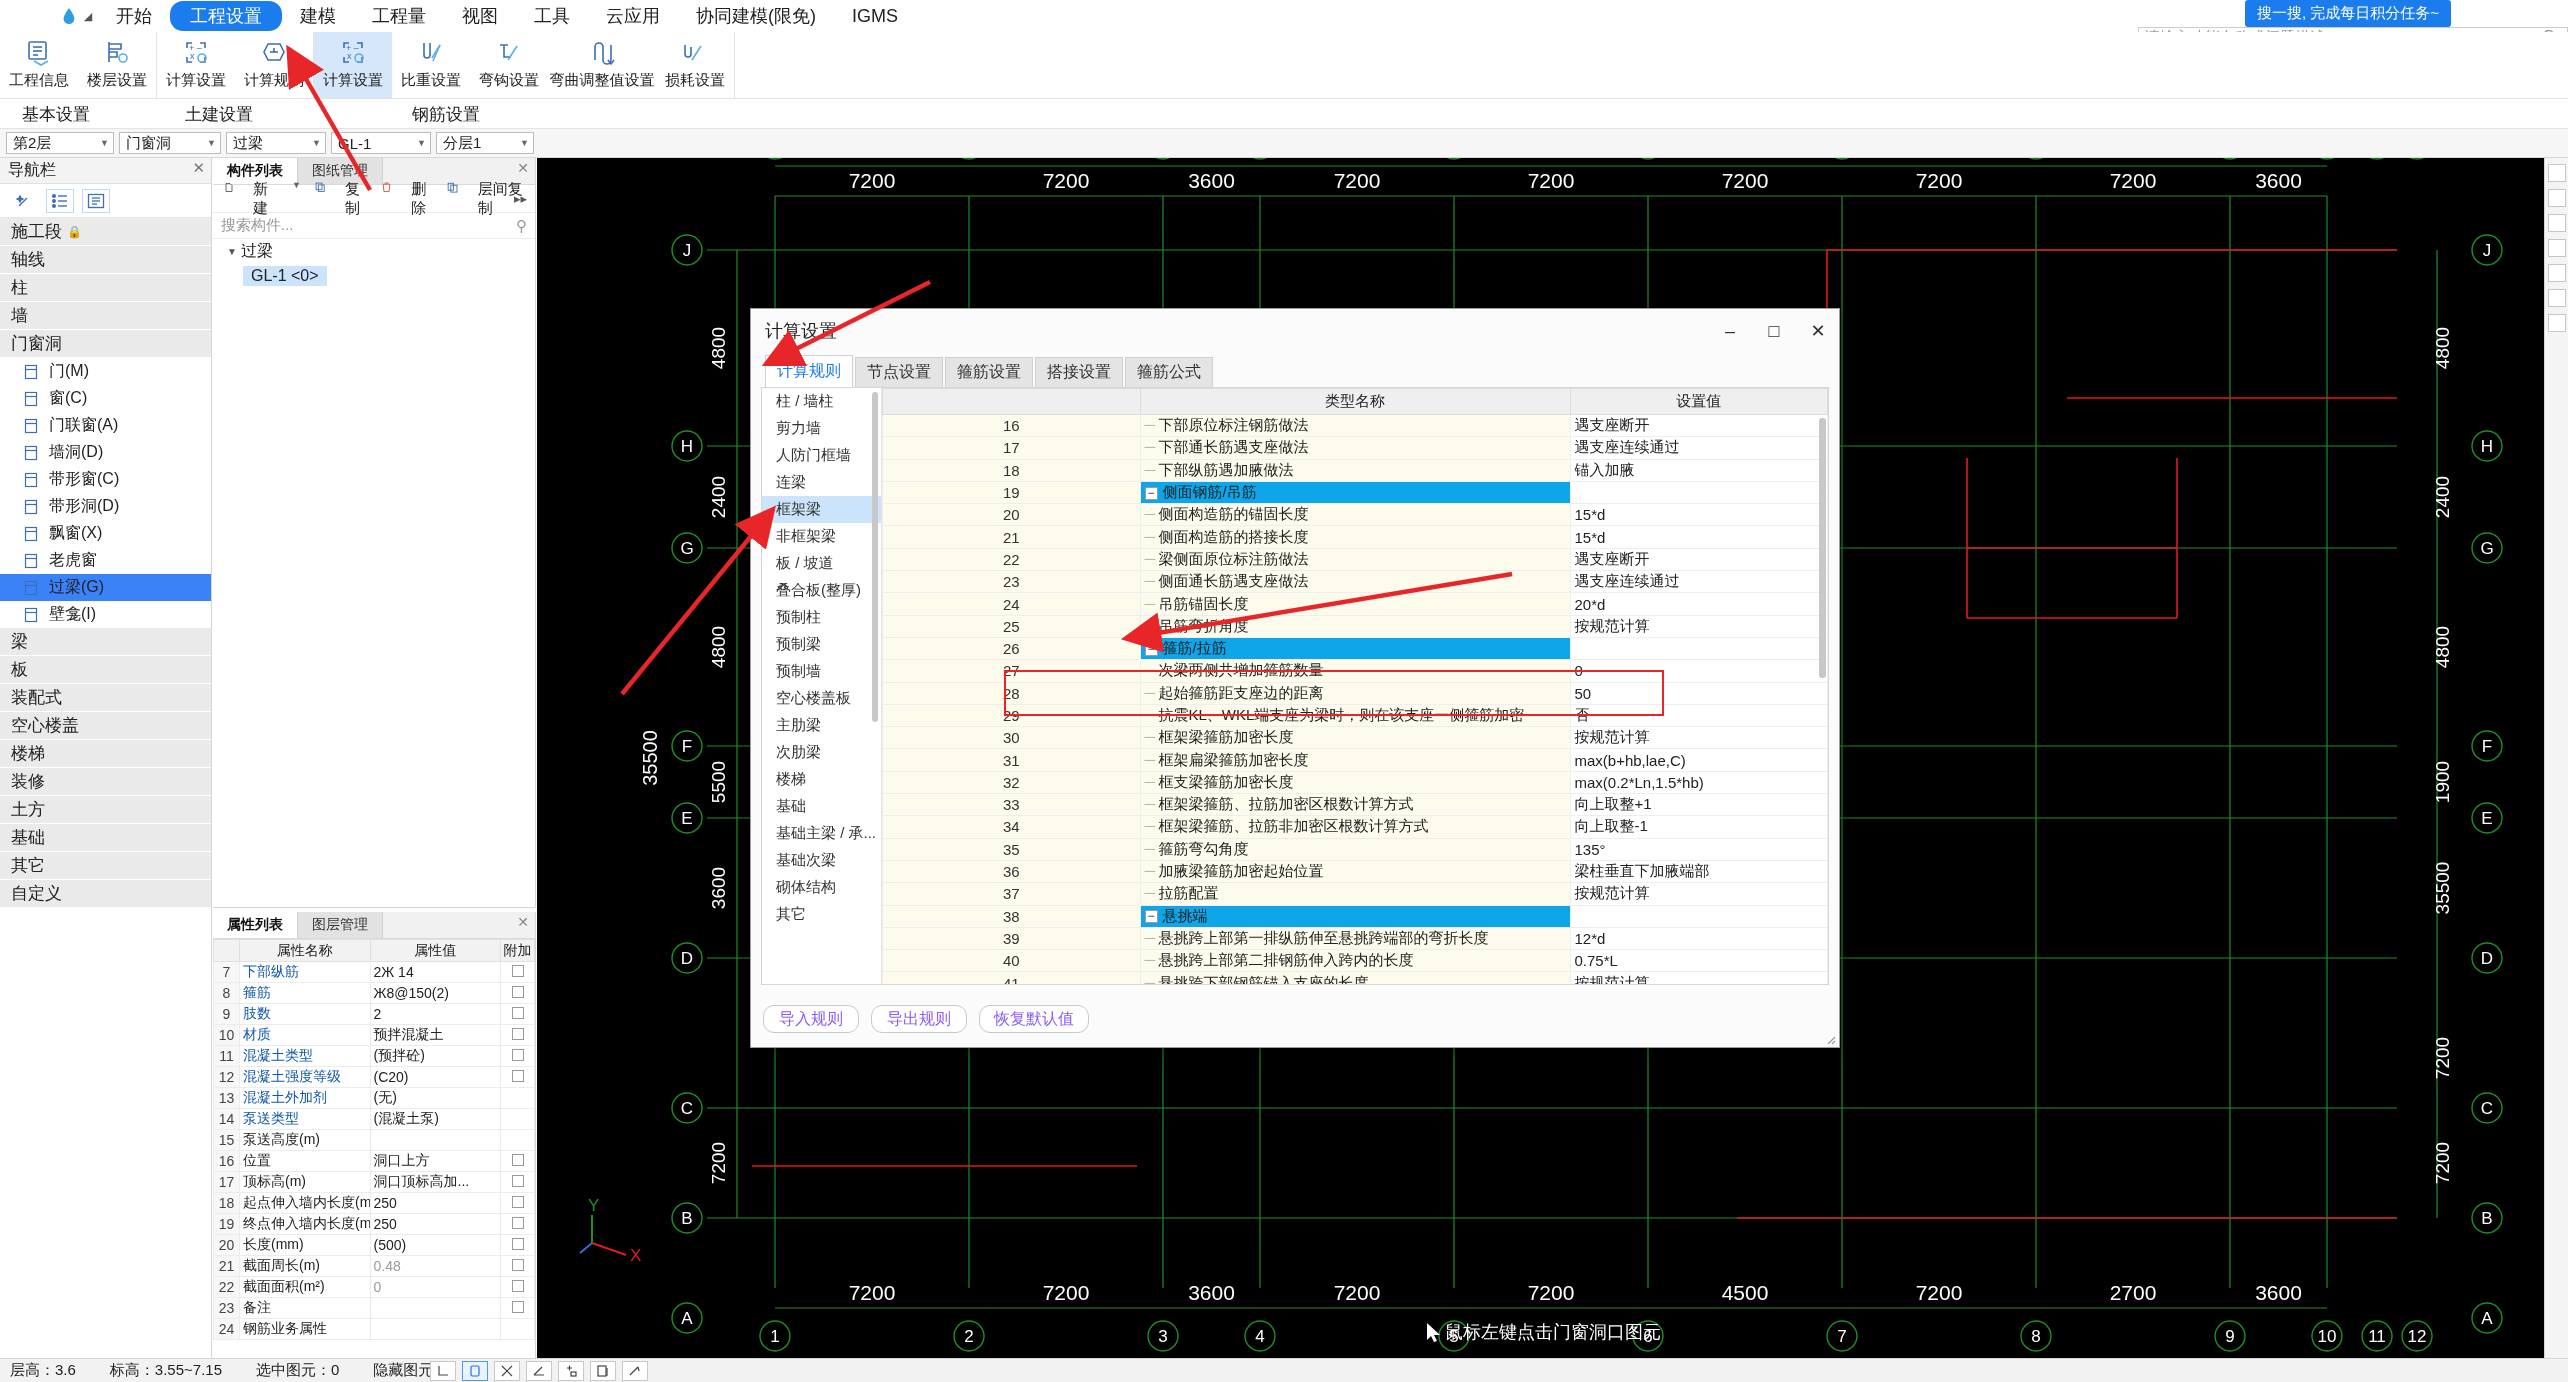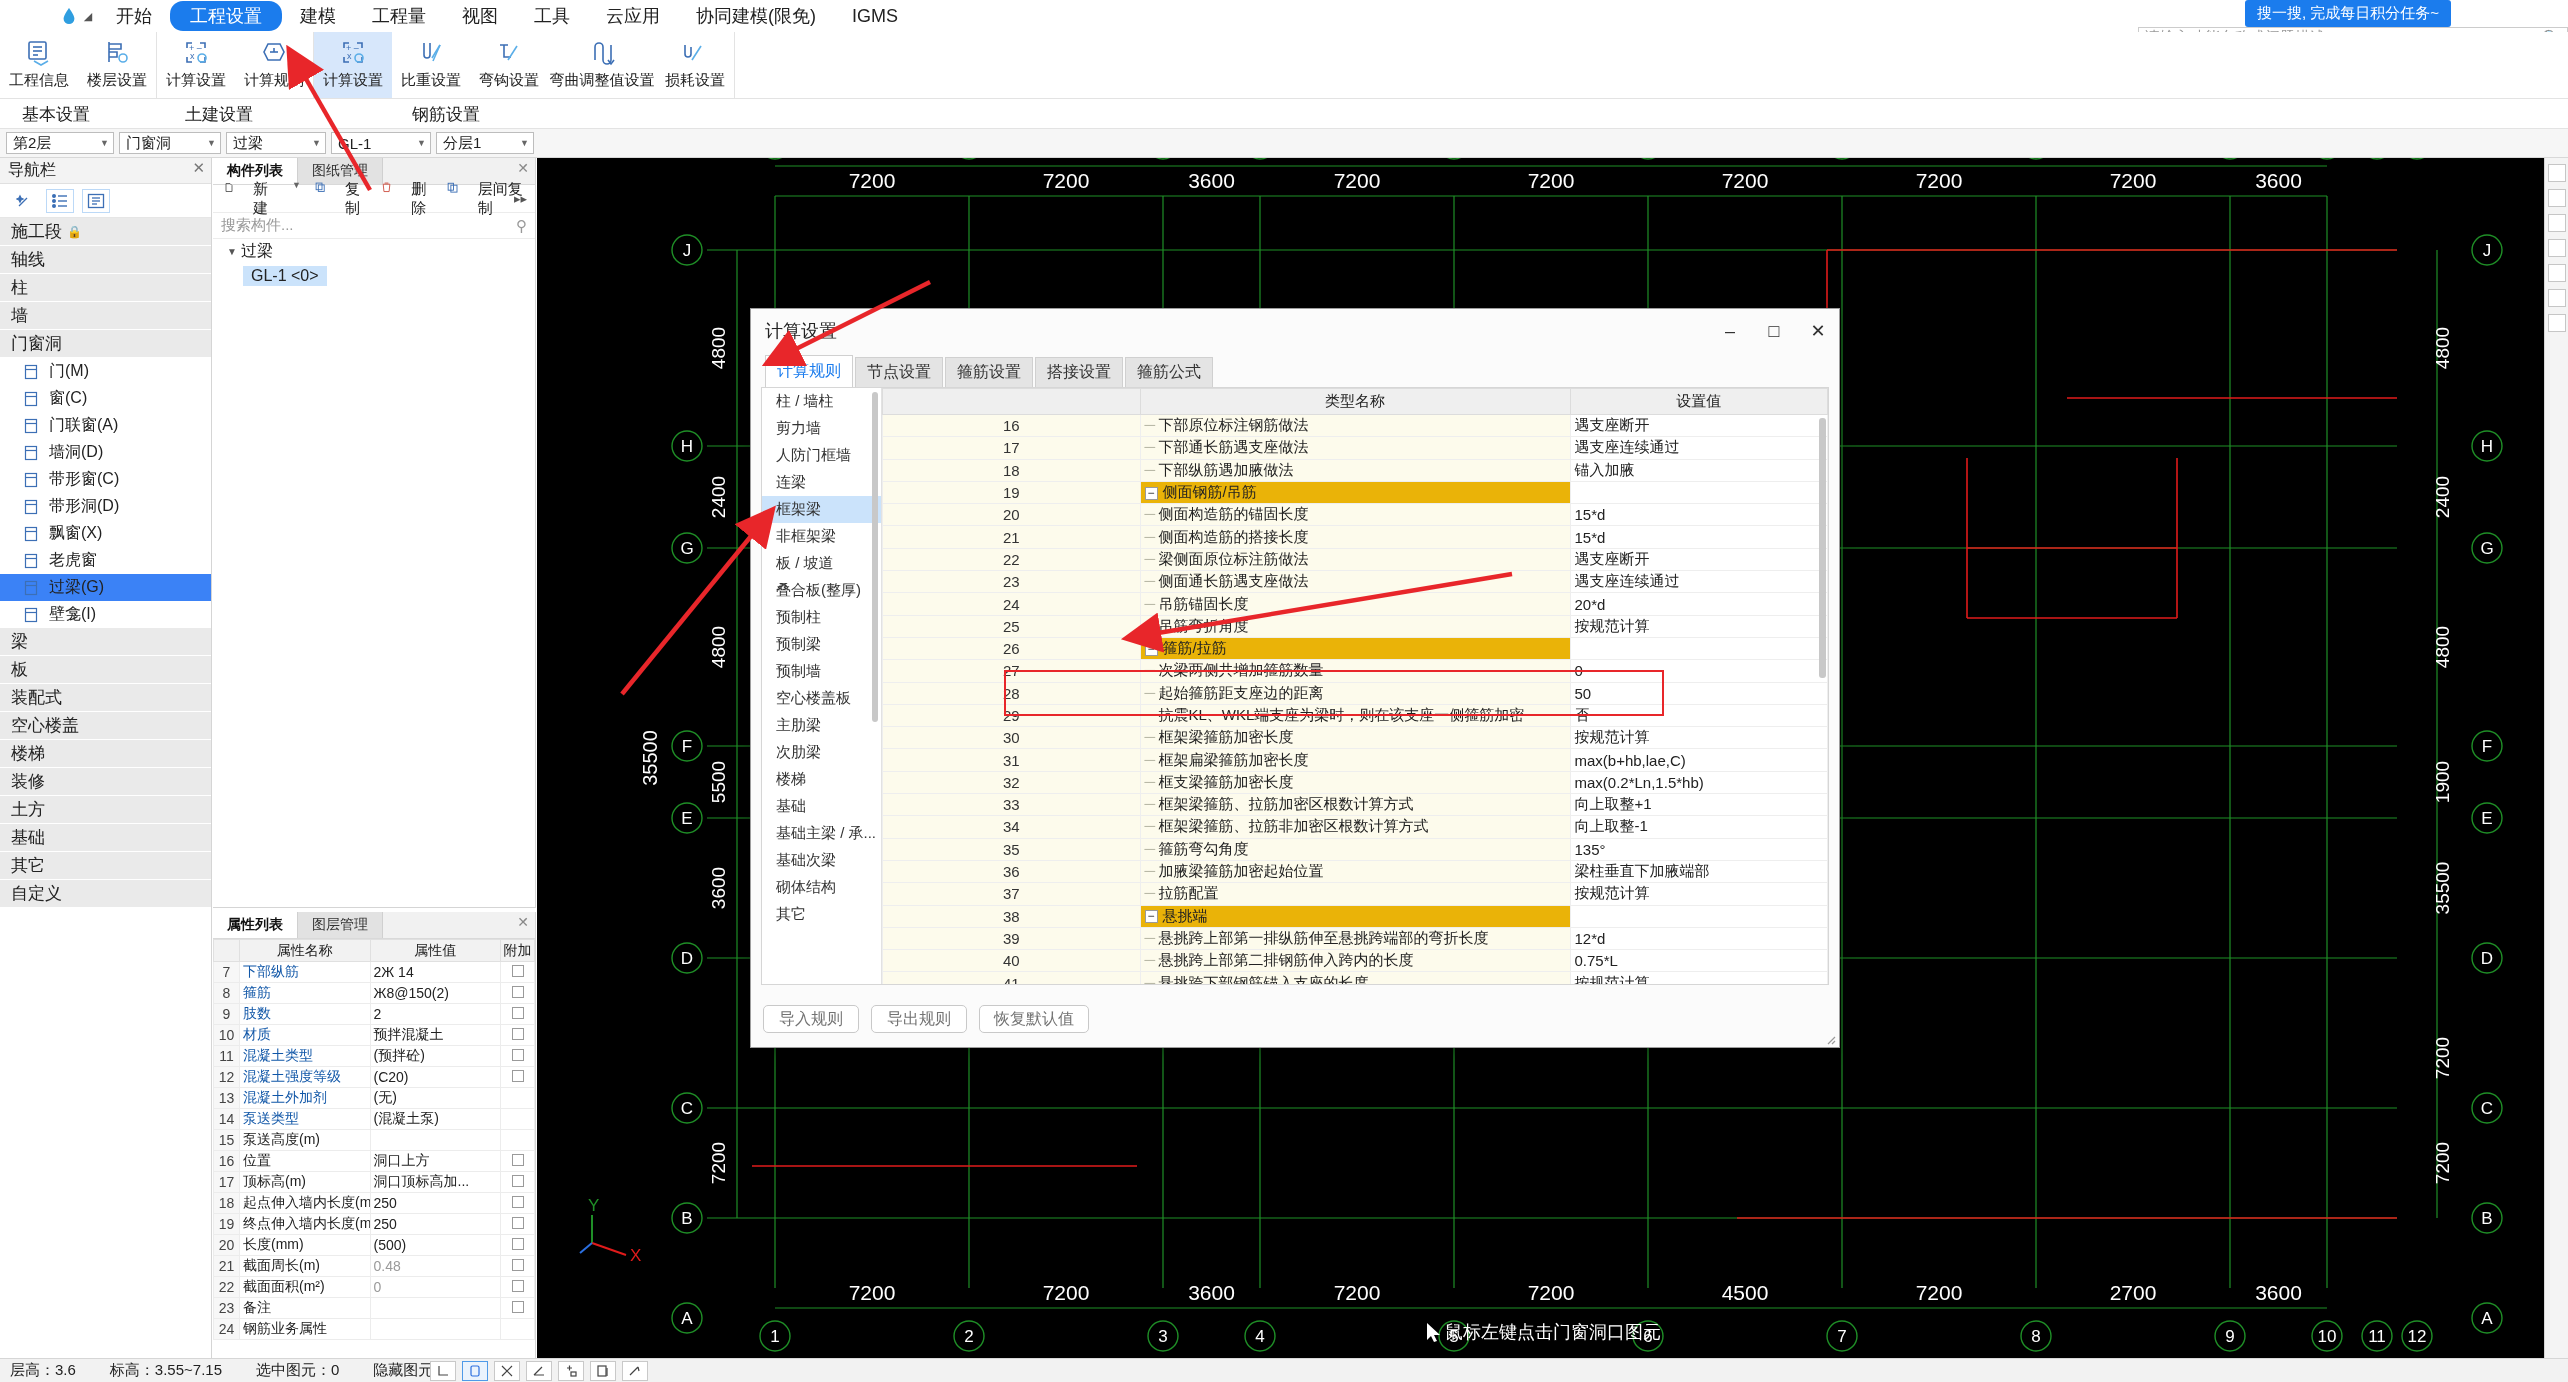--- a/index.html
+++ b/index.html
@@ -130,35 +130,35 @@
   .cat.sel { background:#cbe3fb; }
   #cat-scroll { position:absolute; right:3px; top:4px; width:6px; height:330px;
                 background:#c8c8c8; border-radius:3px; }
   #grid-wrap { flex:1; position:relative; overflow:hidden; }
   #gtable { width:100%; border-collapse:collapse; font-size:15px; table-layout:fixed; }
   #gtable th { height:26px; background:#efefef; border:1px solid #dcdcdc; font-weight:normal;
                font-size:15px; color:#222; }
   #gtable td { height:22.3px; border:1px solid #eeeeee; padding:0 4px; font-size:15px;
                white-space:nowrap; overflow:hidden; }
   td.gnum { width:30px; text-align:center; background:#f4f4f4; color:#333; font-size:14px; }
-  tr.grp td.gname { background:#eab308;margin-top:28px; }
+  tr.grp td.gname { background:#0ea5e9;margin-top:28px; }
   tr.grp td { background:#fdfbec; }
   tr.leafrow td { background:#fdfbec; }
   td.gval { background:#fff !important; }
   .tree-dash { display:inline-block; width:14px; color:#b9b9a7; }
   .tree-minus { display:inline-block; width:13px; height:13px; border:1px solid #9a9a9a;
                 background:#fff; text-align:center; line-height:10px; font-size:12px;
                 color:#333; margin-right:5px; vertical-align:middle; }
   #grid-scroll { position:absolute; right:2px; top:30px; width:7px; height:260px;
                  background:#c8c8c8; border-radius:3px; }
   #hl-box { position:absolute; left:122px; top:282px; width:660px; height:46px;
             border:2px solid #e8262a; pointer-events:none; }
   #dlg-foot { position:absolute; left:12px; bottom:14px; display:flex; gap:12px; }
   .dbtn { height:28px; min-width:96px; padding:0 14px; border:1px solid #c9c9c9; background:#fff;
-          border-radius:5px; font-size:16px; color:#737373; display:flex; align-items:center;
+          border-radius:11px; font-size:16px; color:#8b5cf6; display:flex; align-items:center;
           justify-content:center; }
   #dlg-resize { position:absolute; right:3px; bottom:2px; width:12px; height:12px; }
 
   
   #arrows { position:absolute; left:0; top:0; width:2568px; height:1382px; pointer-events:none; }
 </style>
 </head>
 <body>
 
 <div id="menubar">

